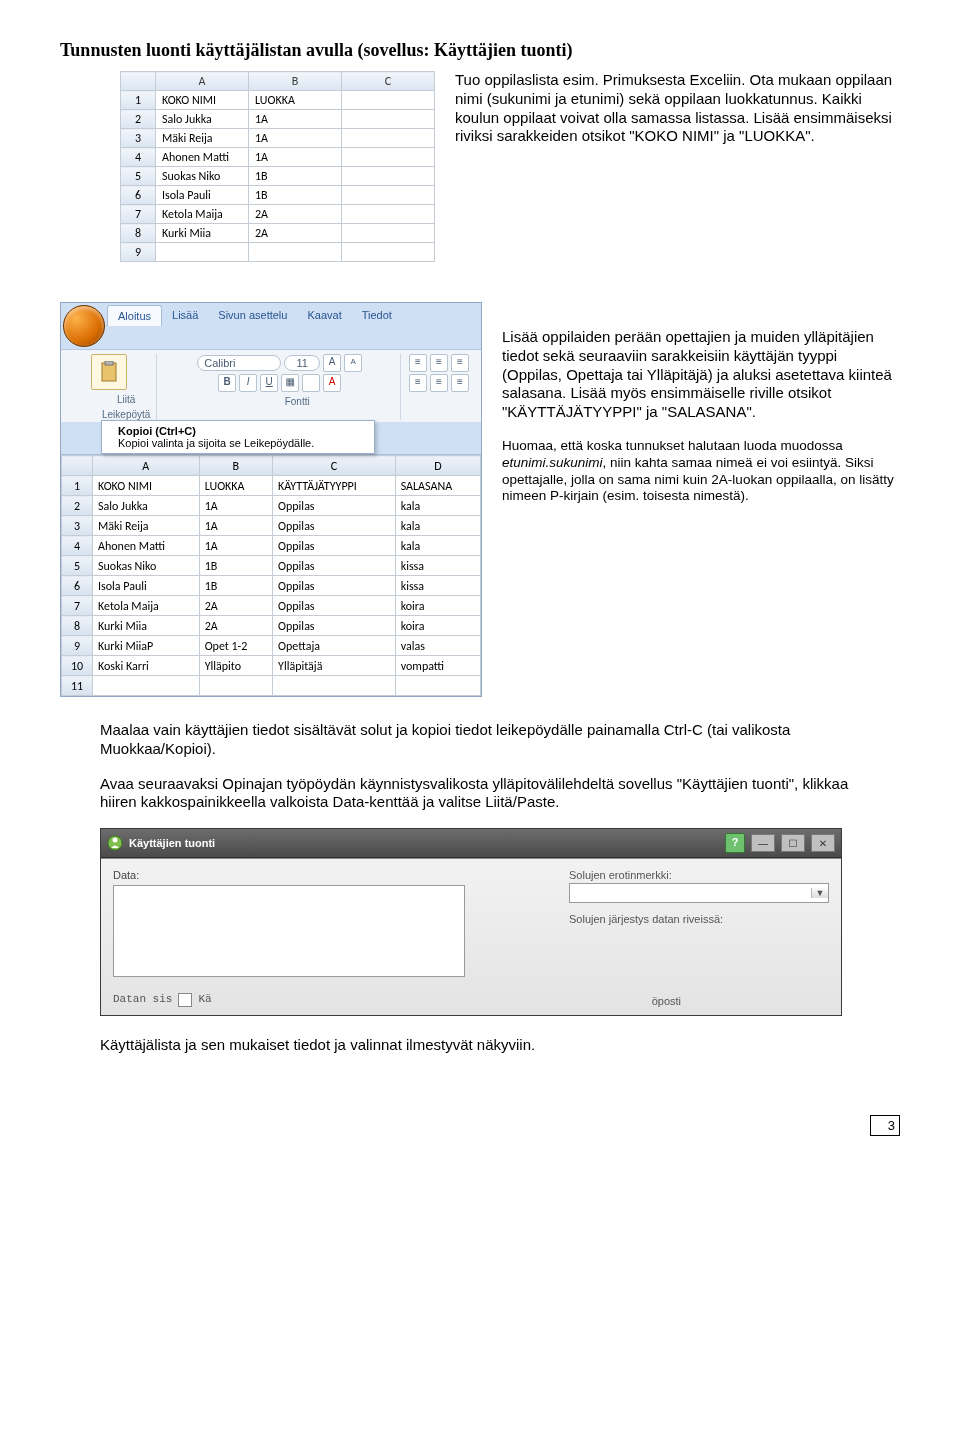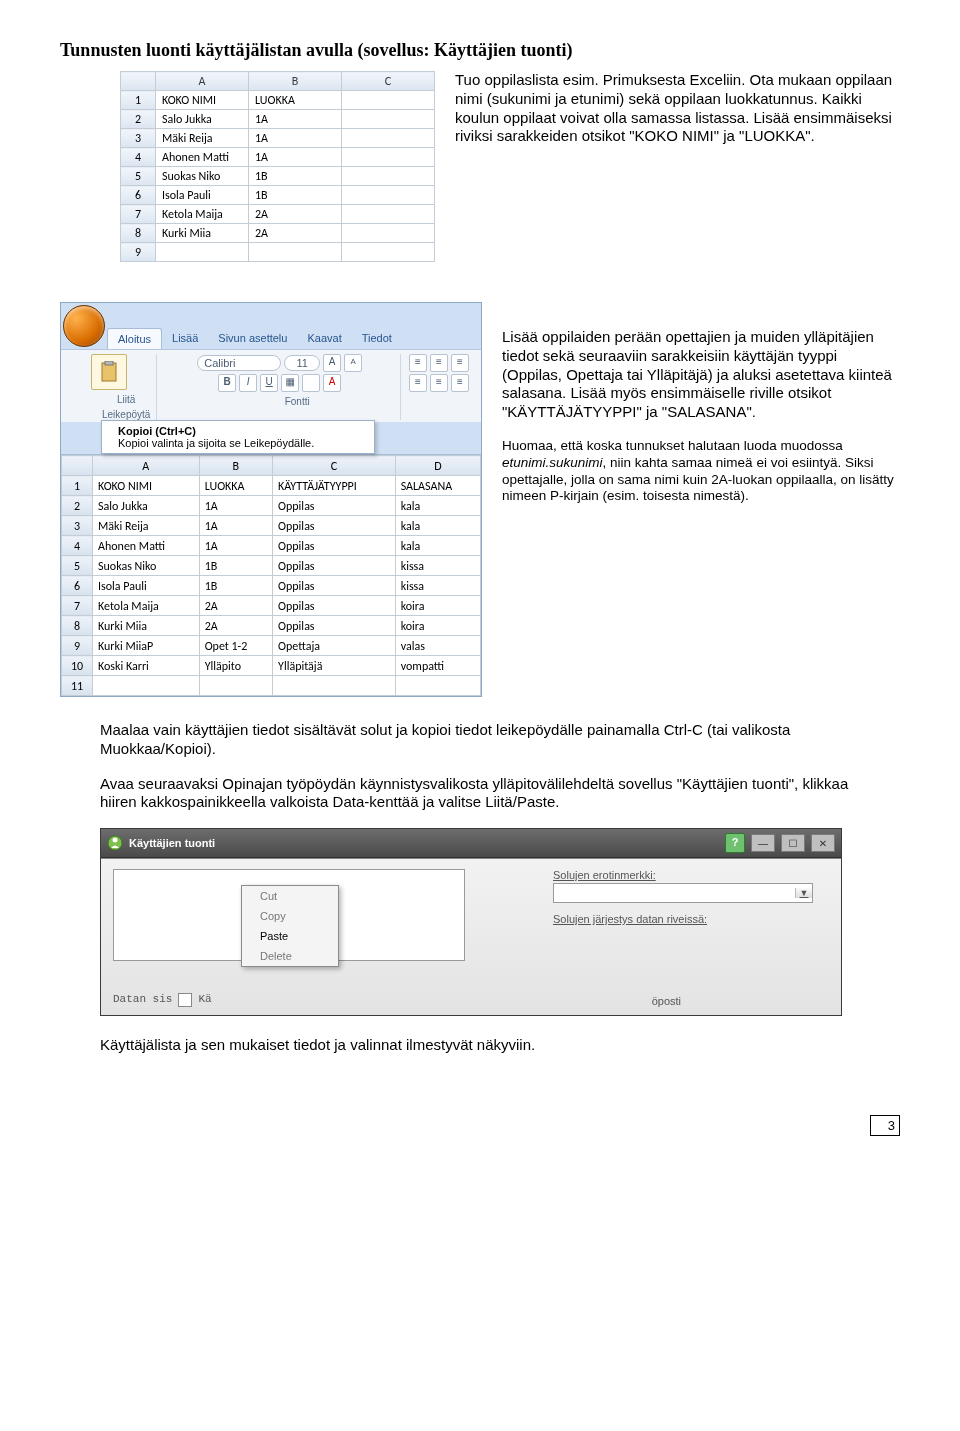--- a/index.html
+++ b/index.html
@@ -56,21 +56,21 @@
   
   .xls-wrap {
     width: 420px;
     border: 1px solid #8ea7c4;
     background: #cfe0f4;
     font-family: "Segoe UI", Tahoma, sans-serif;
     font-size: 11px;
   }
   .ribbon-top {
     display: flex;
-    align-items: flex-end;
+    align-items: flex-start;
   }
   .office-btn {
     width: 40px; height: 40px;
     border-radius: 50%;
     margin: 2px;
     background: radial-gradient(circle at 30% 30%, #ffb24d, #d96d00 60%, #8a3c00);
     border: 1px solid #6b3500;
     box-shadow: inset 0 2px 4px rgba(255,255,255,.6);
   }
   .tabs { display: flex; padding-top: 2px; flex: 1; }
@@ -171,23 +171,22 @@
   }
   .ctx-menu {
     position:absolute; left:140px; top:26px;
     background:#f4f4f4; border:1px solid #8c8c8c;
     box-shadow:2px 2px 5px rgba(0,0,0,.3);
     width:96px;
   }
   .ctx-menu div { padding:4px 18px; color:#777; font-size:11px;}
   .ctx-menu div.enabled { color:#000; }
   .right-panel {
-    position:absolute; right:28px; top:10px; width:260px;
+    position:absolute; right:12px; top:10px; width:260px;
     color:#555;
-    text-decoration:underline;
   }
   .right-panel .lbl { font-size:11px; margin-bottom:2px; }
   .combo {
     background:#fff; border:1px solid #9a9a9a;
     height:18px; display:flex; align-items:center; justify-content:flex-end;
     margin-bottom:10px;
   }
   .combo .arrow { width:16px; text-align:center; border-left:1px solid #bbb; background:linear-gradient(#fafafa,#ddd); font-size:9px;}
   .app-lower { color:#555; position:absolute; left:12px; bottom:8px; display:flex; align-items:flex-start; gap:6px;font-family:Liberation Mono, monospace;}
   .chk { width:12px; height:12px; border:1px solid #888; background:#fff; display:inline-block;}
@@ -454,27 +453,22 @@
         <path d="M4 13 q4 -5 8 0" fill="#fff"></path>
       </svg>
     <span style="font-weight:bold">Käyttäjien tuonti</span>
     <span class="spacer"></span>
     <span class="help-btn">?</span>
     <span class="winbtn">—</span>
     <span class="winbtn">☐</span>
     <span class="winbtn">✕</span>
   </div>
   <div class="app-body">
+    <span class="data-label">Data:</span>
     <div class="data-area"></div>
-    <div class="ctx-menu" id="ctx-menu">
-        <div>Cut</div>
-        <div>Copy</div>
-        <div class="enabled">Paste</div>
-        <div>Delete</div>
-      </div>
     <div class="right-panel">
       <div class="lbl">Solujen erotinmerkki:</div>
       <div class="combo">
           <span class="arrow">▼</span>
         </div>
       <div class="lbl">Solujen järjestys datan riveissä:</div>
     </div>
     <div class="app-lower">
       <span>Datan sis</span>
       <span class="chk"></span>

